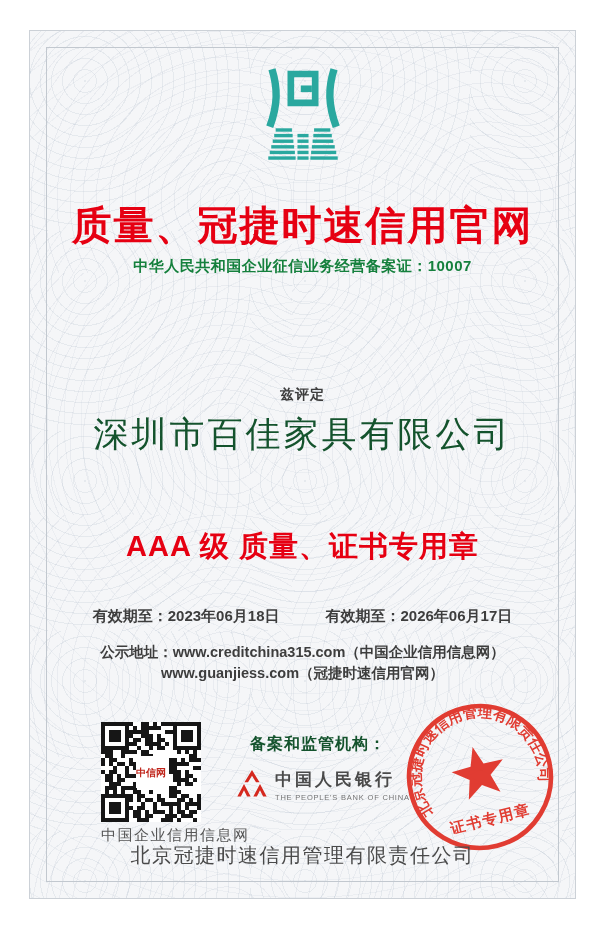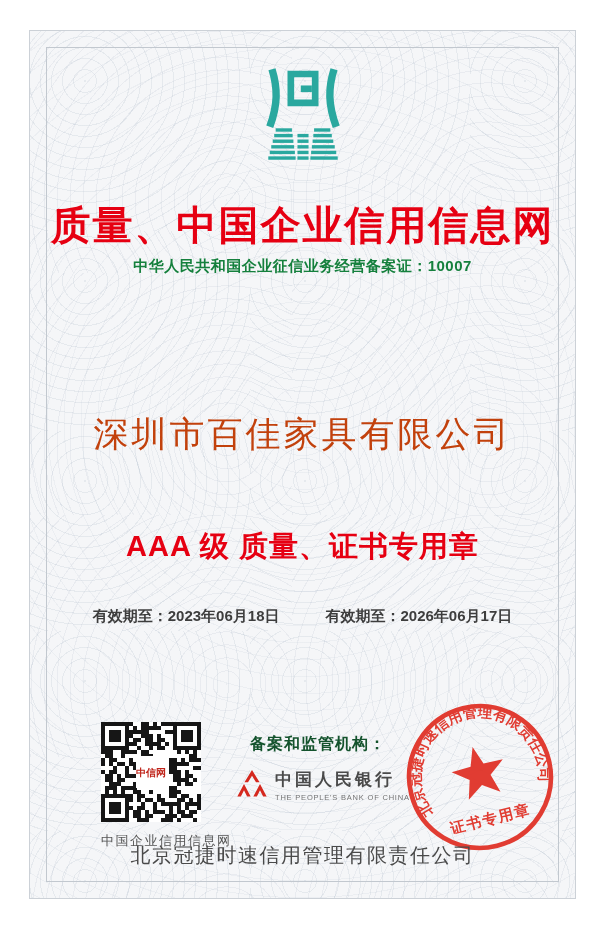--- a/index.html
+++ b/index.html
@@ -12,35 +12,35 @@
       repeating-radial-gradient(circle at 75% 70%, rgba(167,181,197,.16) 0 1px, transparent 1px 13px),
       repeating-radial-gradient(circle at 50% 45%, rgba(167,181,197,.12) 0 1px, transparent 1px 17px);
     background-size:220px 200px, 262px 242px, 100% 100%;}
   .inner-frame{position:absolute;inset:16px;border:1px solid #c2c8cf;pointer-events:none;}
   .row{position:absolute;left:0;right:0;text-align:center;white-space:nowrap;}
   .brand-logo{position:absolute;top:33px;left:50%;transform:translateX(-50%);}
   .title{top:167px;font-size:40px;font-weight:700;color:#e60012;letter-spacing:2px;}
   .subtitle{top:226px;font-size:15px;font-weight:700;color:#15803d;letter-spacing:.5px;}
   .certno{top:299px;font-size:18px;font-weight:700;color:#2d2d2d;font-family:"Liberation Serif","DejaVu Serif",serif;letter-spacing:.5px;}
   .evaluate{top:355px;font-size:14px;font-weight:700;color:#3d3d3d;letter-spacing:1px;}
-  .company{top:380px;font-size:35px;font-weight:400;color:#c2410c;font-family:"Liberation Serif","DejaVu Serif",serif;letter-spacing:3px;}
+  .company{top:380px;font-size:35px;font-weight:400;color:#14532d;font-family:"Liberation Serif","DejaVu Serif",serif;letter-spacing:3px;}
   .rating{top:496px;font-size:29px;font-weight:700;color:#e60012;letter-spacing:1px;}
   .dates{top:576px;font-size:15px;font-weight:700;color:#3d3d3d;display:flex;justify-content:center;gap:46px;}
   .addr{top:611px;font-size:14.5px;font-weight:700;color:#3d3d3d;line-height:21px;}
   .issuer{top:811px;font-size:20px;font-weight:500;color:#4a4a4a;letter-spacing:1.5px;}
   
   .qr-block{position:absolute;left:71px;top:691px;width:100px;}
   .qr{position:relative;width:100px;height:100px;background:#ffffff;}
   .qr .mods i{position:absolute;width:4px;height:4px;background:#161616;}
   .qr .f{position:absolute;width:28px;height:28px;box-sizing:border-box;border:4px solid #161616;background:#fff;}
   .qr .f::after{content:"";position:absolute;left:4px;top:4px;width:12px;height:12px;background:#161616;}
   .qr .f.tl{left:0;top:0}.qr .f.tr{right:0;top:0}.qr .f.bl{left:0;bottom:0}
   .qr-label{position:absolute;left:35px;top:34px;width:30px;height:32px;background:#fff;color:#c0251b;
     font-size:10px;line-height:11px;font-weight:700;display:flex;align-items:center;justify-content:center;text-align:center;}
-  .qr-caption{margin-top:10px;text-align:center;font-size:13px;letter-spacing:1.5px;color:#555;white-space:nowrap;}
+  .qr-caption{margin-top:4px;text-align:center;font-size:15px;letter-spacing:1.5px;color:#555;white-space:nowrap;}
   
   .reg-label{position:absolute;left:148px;top:703px;width:280px;text-align:center;font-size:16px;font-weight:700;color:#14532d;letter-spacing:1px;}
   .pboc{position:absolute;left:206px;top:736px;display:flex;align-items:center;gap:7px;}
   .pboc-text{display:flex;flex-direction:column;}
   .pboc-cn{font-size:17px;font-weight:700;color:#4a4a4a;letter-spacing:3px;font-family:"Liberation Serif","DejaVu Serif",serif;}
   .pboc-en{font-size:7.5px;color:#737373;letter-spacing:.8px;margin-top:2px;}
   
   .seal{position:absolute;left:373px;top:669px;width:154px;height:154px;transform:rotate(-14deg);opacity:.95;}
 </style>
 </head>
@@ -72,30 +72,35 @@
           <rect x="57.5" y="108.8" width="15" height="4.6"></rect>
         <rect x="20" y="116.4" width="34" height="4.6"></rect>
           <rect x="76" y="116.4" width="34" height="4.6"></rect>
           <rect x="57.5" y="116.4" width="15" height="4.6"></rect>
         <rect x="18" y="124" width="37" height="4.6"></rect>
           <rect x="75" y="124" width="37" height="4.6"></rect>
           <rect x="57.5" y="124" width="15" height="4.6"></rect>
       </g>
     </svg>
 
-    <div class="row title">质量、中国企业信用信息网</div>
+    <div class="row title">质量、冠捷时速信用官网</div>
     <div class="row subtitle">中华人民共和国企业征信业务经营备案证：10007</div>
+    <div class="row evaluate">兹评定</div>
     <div class="row company">深圳市百佳家具有限公司</div>
     <div class="row rating">AAA 级 质量、证书专用章</div>
 
     <div class="row dates">
       <span>有效期至：2023年06月18日</span>
       <span>有效期至：2026年06月17日</span>
     </div>
 
+    <div class="row addr">
+      <div>公示地址：www.creditchina315.com（中国企业信用信息网）</div>
+      <div>www.guanjiess.com（冠捷时速信用官网）</div>
+    </div>
 
     <div class="qr-block">
       <div class="qr">
         <div class="mods">
             <i style="left: 28px; top: 0px;"></i>
             <i style="left: 40px; top: 0px;"></i>
             <i style="left: 44px; top: 0px;"></i>
             <i style="left: 52px; top: 0px;"></i>
             <i style="left: 60px; top: 0px;"></i>
             <i style="left: 64px; top: 0px;"></i>

